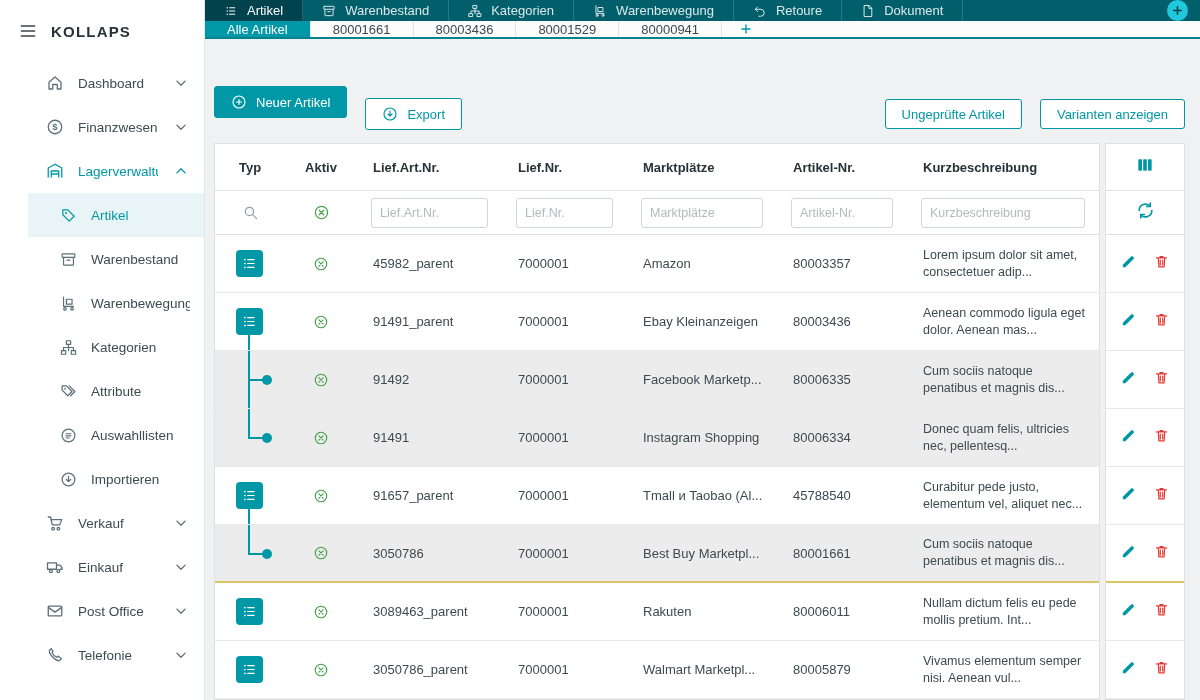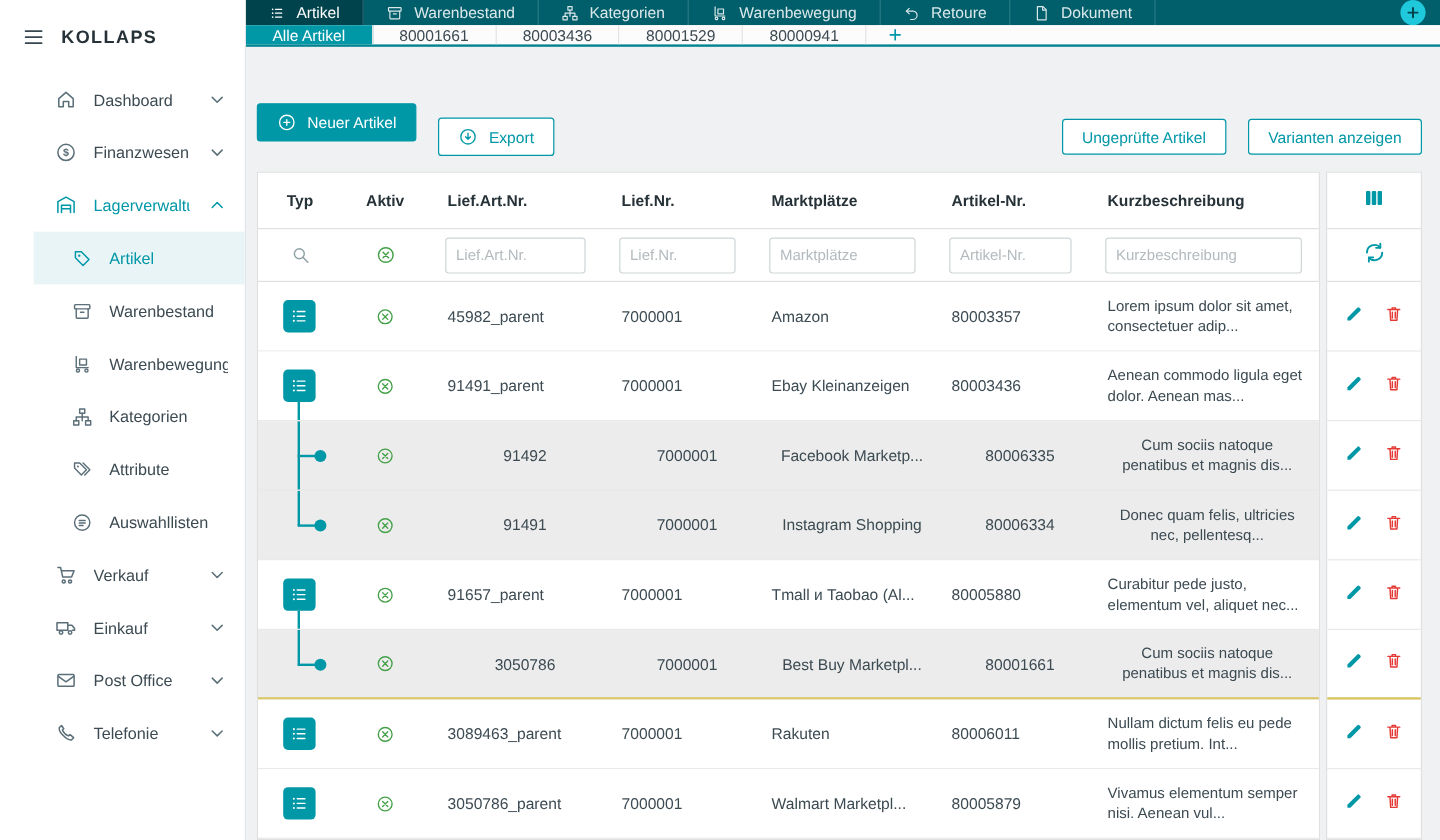--- a/index.html
+++ b/index.html
@@ -84,21 +84,21 @@
   .tfilter{height:44px;border-bottom:1px solid #e0e0e0;}
   .fcell{display:flex;align-items:center;justify-content:center;}
   .fcell.input{justify-content:flex-start;padding-left:14px;padding-right:14px;}
   .fcell input{width:100%;height:30px;border:1px solid #cfd5d8;border-radius:3px;
                padding:0 8px;font-size:12.5px;font-family:inherit;color:#37474f;outline:none;}
   .fcell input::placeholder{color:#b3babd;}
   .f-ic{width:17px;height:17px;color:#8fa0a6;}
   .f-ic.green{color:var(--green);}
 
   .trow{height:58px;border-bottom:1px solid #e9e9e9;font-size:13px;background:#fff;cursor:pointer;}
-  .trow.child{background:#ececec;text-align:center;}
+  .trow.child{background:#ececec;}
   .trow.ydiv,.arow.ydiv{border-bottom:2px solid #d9c667;}
   .cell{padding-left:16px;white-space:nowrap;overflow:hidden;text-overflow:ellipsis;color:#3c4a52;}
   .cell.c0{padding:0;position:relative;align-self:stretch;}
   .cell.c1{padding:0;display:flex;justify-content:center;}
   .cell.kurz{white-space:normal;font-size:12.5px;line-height:17px;max-height:34px;padding-right:10px;}
   .row-active{width:16px;height:16px;color:var(--green);}
   .type-btn{position:absolute;left:21px;top:15px;width:27px;height:27px;background:var(--accent);
             border-radius:4px;display:flex;align-items:center;justify-content:center;color:#fff;cursor:pointer;}
   .type-btn .icon{width:17px;height:17px;}
   .tree-v{position:absolute;left:33px;width:2px;background:var(--accent);}
@@ -228,20 +228,29 @@
           <span class="sb-label">Attribute</span>
         </div>
         <div class="sb-sub">
           <span class="icon ">
             <svg viewBox="0 0 24 24">
               <circle cx="12" cy="12" r="9"></circle>
               <path d="M8.5 9.5h7M8.5 12.5h7M8.5 15.5h4.5"></path>
             </svg>
           </span>
           <span class="sb-label">Auswahllisten</span>
+        </div>
+        <div class="sb-sub">
+          <span class="icon ">
+            <svg viewBox="0 0 24 24">
+              <circle cx="12" cy="12" r="9"></circle>
+              <path d="M12 7.5v7M9 12l3 3 3-3"></path>
+            </svg>
+          </span>
+          <span class="sb-label">Importieren</span>
         </div>
         <div class="sb-item">
           <span class="icon ">
             <svg viewBox="0 0 24 24">
               <path d="M3 4h3l2.4 10.5h9.8L21 7.5H7"></path>
               <circle cx="9.5" cy="19.5" r="1.7"></circle>
               <circle cx="16.5" cy="19.5" r="1.7"></circle>
             </svg>
           </span>
           <span class="sb-label">Verkauf</span>
@@ -585,21 +594,21 @@
                   <span class="icon row-active">
                     <svg viewBox="0 0 24 24">
                       <circle cx="12" cy="12" r="8.6"></circle>
                       <path d="M8.8 8.8l6.4 6.4M15.2 8.8l-6.4 6.4"></path>
                     </svg>
                   </span>
                 </div>
                 <div class="cell c2">91657_parent</div>
                 <div class="cell c3">7000001</div>
                 <div class="cell c4">Tmall и Taobao (Al...</div>
-                <div class="cell c5">80005880</div>
+                <div class="cell c5">45788540</div>
                 <div class="cell c6 kurz">Curabitur pede justo, elementum vel, aliquet nec...</div>
               </div>
               <div class="trow child ydiv">
                 <div class="cell c0">
                   <span class="tree-v up"></span>
                   <span class="tree-h"></span>
                   <span class="tree-dot"></span>
                 </div>
                 <div class="cell c1">
                   <span class="icon row-active">

